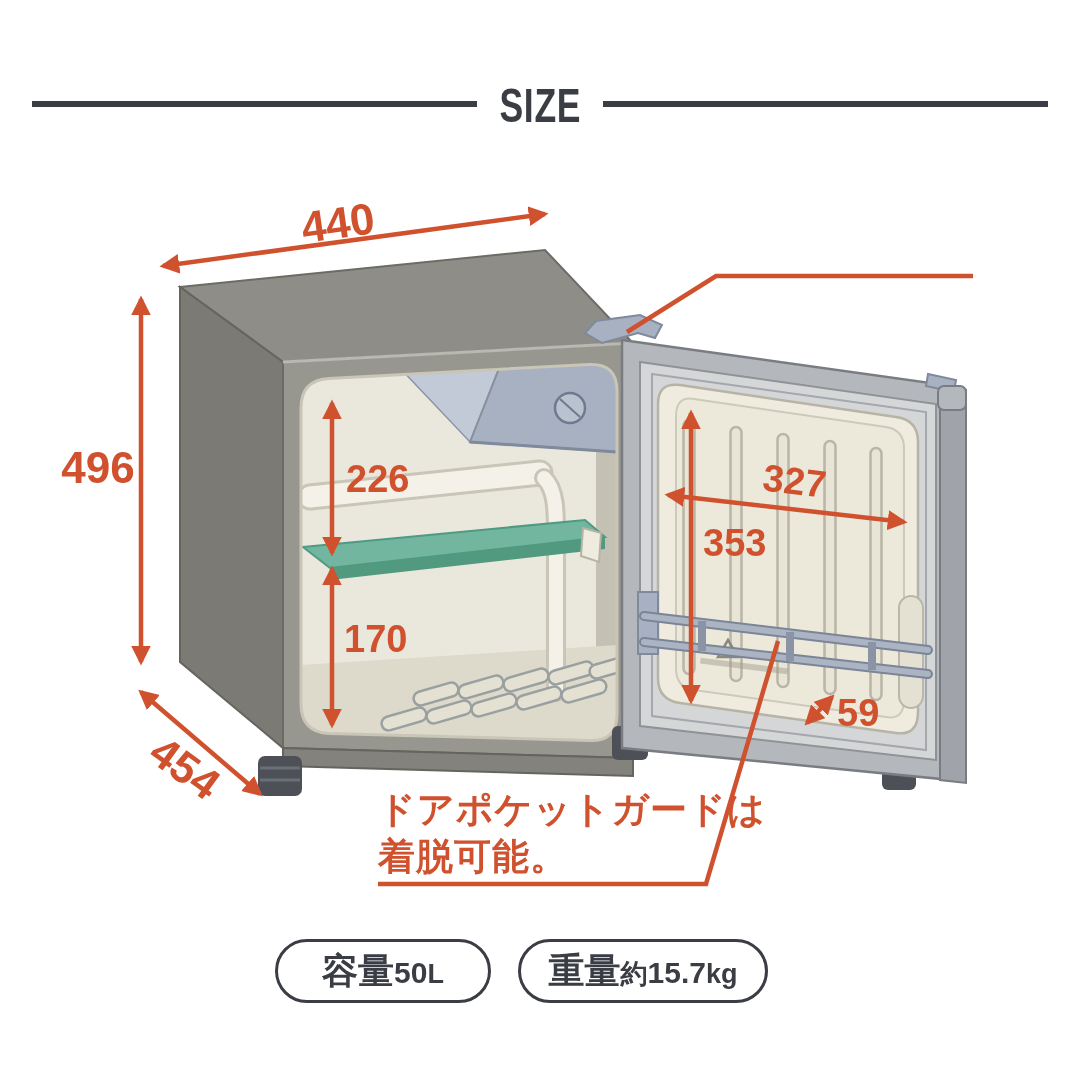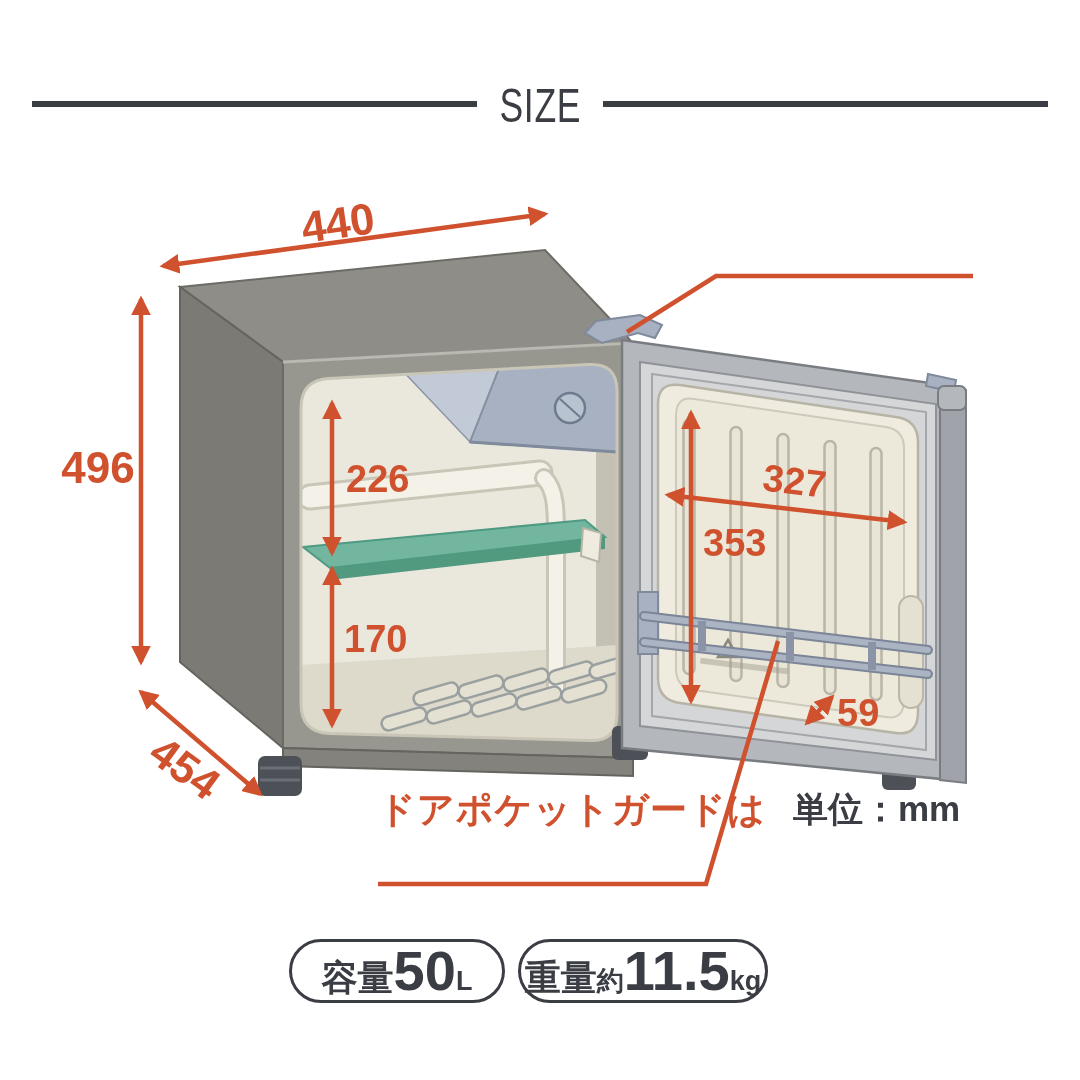--- a/index.html
+++ b/index.html
@@ -7,21 +7,21 @@
     position:relative;width:1080px;height:1080px;background:#ffffff;overflow:hidden;
     font-family:"Liberation Sans","DejaVu Sans",sans-serif;
   }
   .abs{position:absolute;}
   
   .rule{position:absolute;top:101px;height:6px;background:#3a3d43;}
   #rule-left{left:32px;width:445px;}
   #rule-right{left:603px;width:445px;}
   #page-title{
     position:absolute;top:78px;left:0;right:0;text-align:center;
-    font-size:48px;font-weight:400;color:#3a3d43;letter-spacing:1px;
+    font-size:48px;font-weight:700;color:#3a3d43;letter-spacing:1px;
   }
   #page-title span{display:inline-block;transform:scaleX(.74);transform-origin:center;}
   
   .note{
     position:absolute;color:#d0512e;font-weight:700;font-size:37px;line-height:47px;
     white-space:nowrap;letter-spacing:1px;
   }
   #note-door{left:690px;top:180px;}
   #note-pocket{left:378px;top:786px;}
   
@@ -29,23 +29,23 @@
     position:absolute;left:793px;top:786px;color:#3a3d43;font-weight:700;font-size:35px;
     white-space:nowrap;
   }
   
   .pill{
     position:absolute;top:939px;height:64px;box-sizing:border-box;
     border:3.5px solid #3a3d43;border-radius:34px;background:#ffffff;
     display:flex;align-items:baseline;justify-content:center;
     color:#3a3d43;font-weight:700;padding-top:7px;white-space:nowrap;
   }
-  #badge-capacity{left:289px;width:216px;}
+  #badge-capacity{left:275px;width:216px;}
   #badge-weight{left:518px;width:250px;text-align:right;}
-  .t44{font-size:56px;line-height:44px;}
+  .t44{font-size:30px;line-height:44px;}
   .t36{font-size:36px;line-height:44px;}
   .t27{font-size:27px;line-height:44px;}
   
   .dim-label{
     font-family:"Liberation Sans","DejaVu Sans",sans-serif;
     font-weight:700;fill:#d0512e;
   }
   .dim-big{font-size:44px;}
   .dim-mid{font-size:38px;}
 </style>
@@ -192,29 +192,29 @@
     <text class="dim-label dim-mid" x="344" y="652">170</text>
     <text class="dim-label dim-mid" x="793" y="494" text-anchor="middle" transform="rotate(7 793 494)">327</text>
     <text class="dim-label dim-mid" x="703" y="556">353</text>
     <text class="dim-label dim-mid" x="837" y="726">59</text>
   </svg>
 
   <div class="note" id="note-door">
   </div>
   <div class="note" id="note-pocket">
     <div>ドアポケットガードは</div>
-  </div>
-
-  <div id="unit-label">単位：mm</div>
+    <div>着脱可能。</div>
+  </div>
+
 
   <div class="pill" id="badge-capacity">
     <span class="t36">容量</span>
       <span class="t44">50</span>
       <span class="t27">L</span>
   </div>
   <div class="pill" id="badge-weight">
     <span class="t36">重量</span>
       <span class="t27">約</span>
-      <span class="t44">11.5</span>
+      <span class="t44">15.7</span>
       <span class="t27">kg</span>
   </div>
 
 </div>
 
 </body></html>

